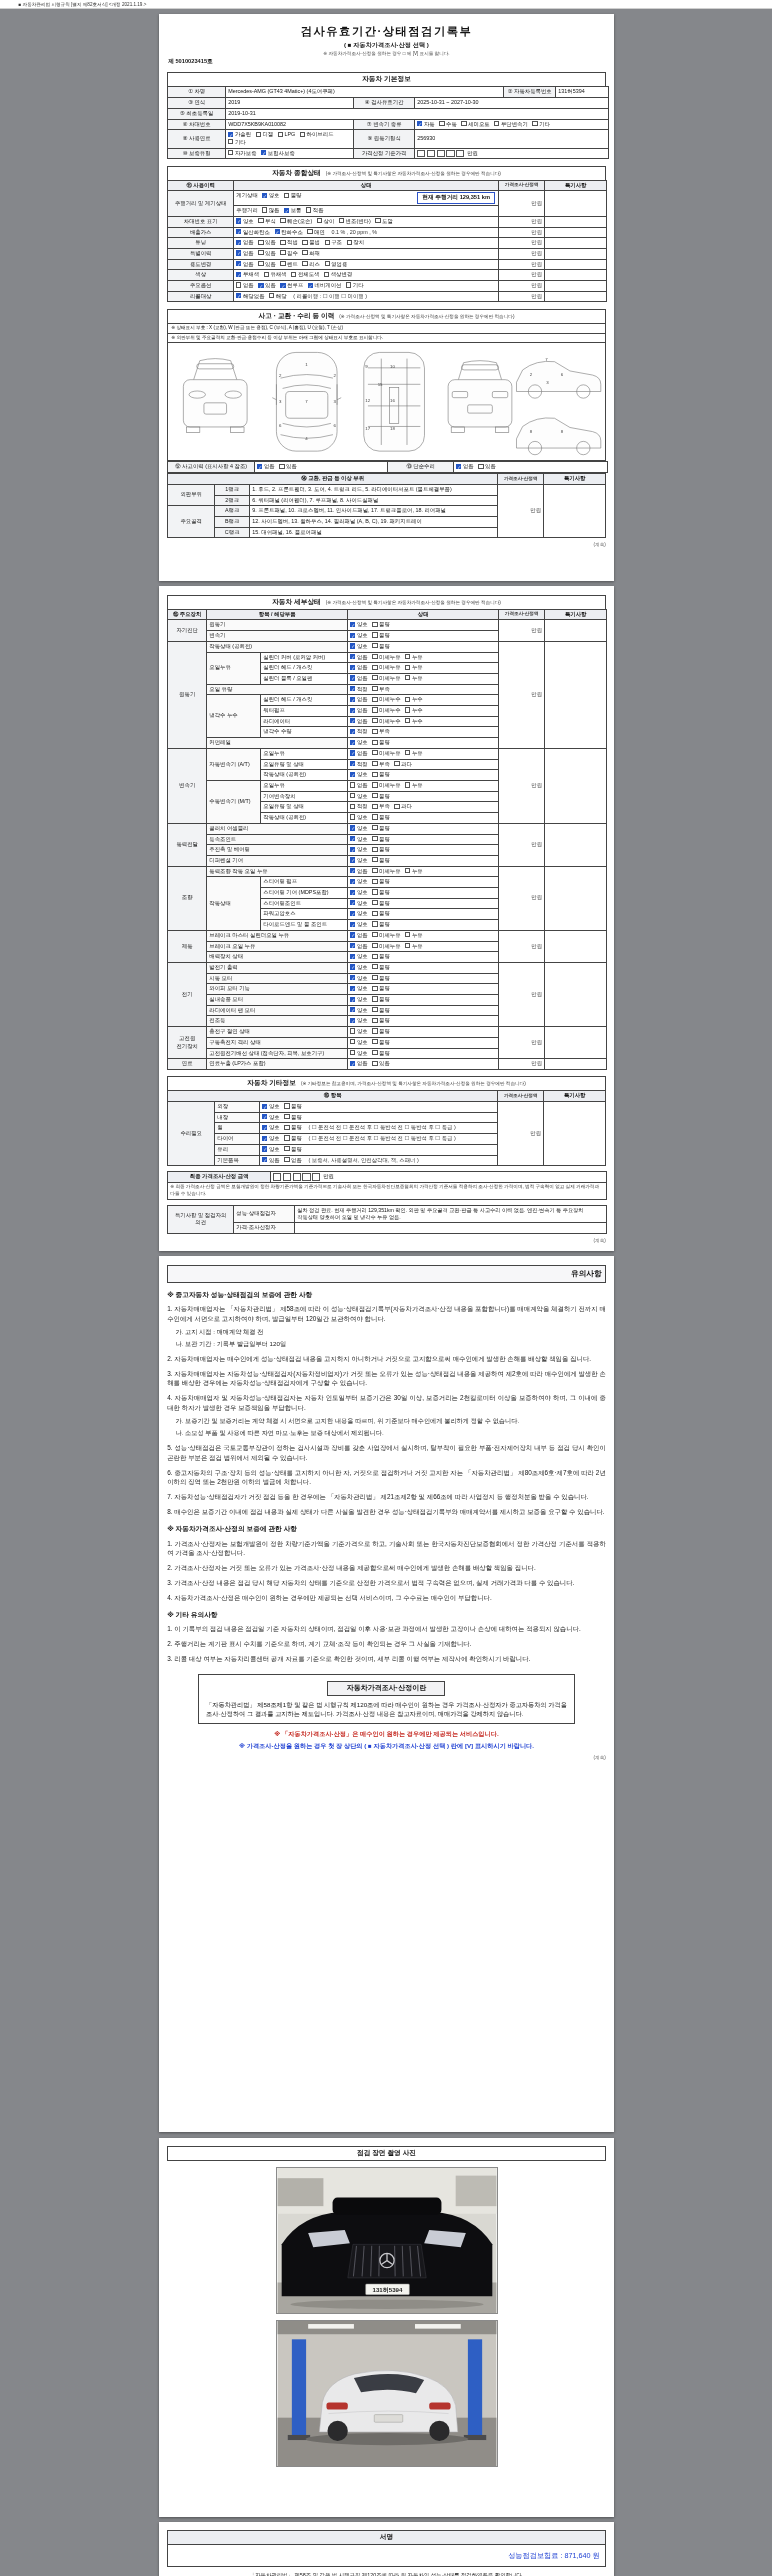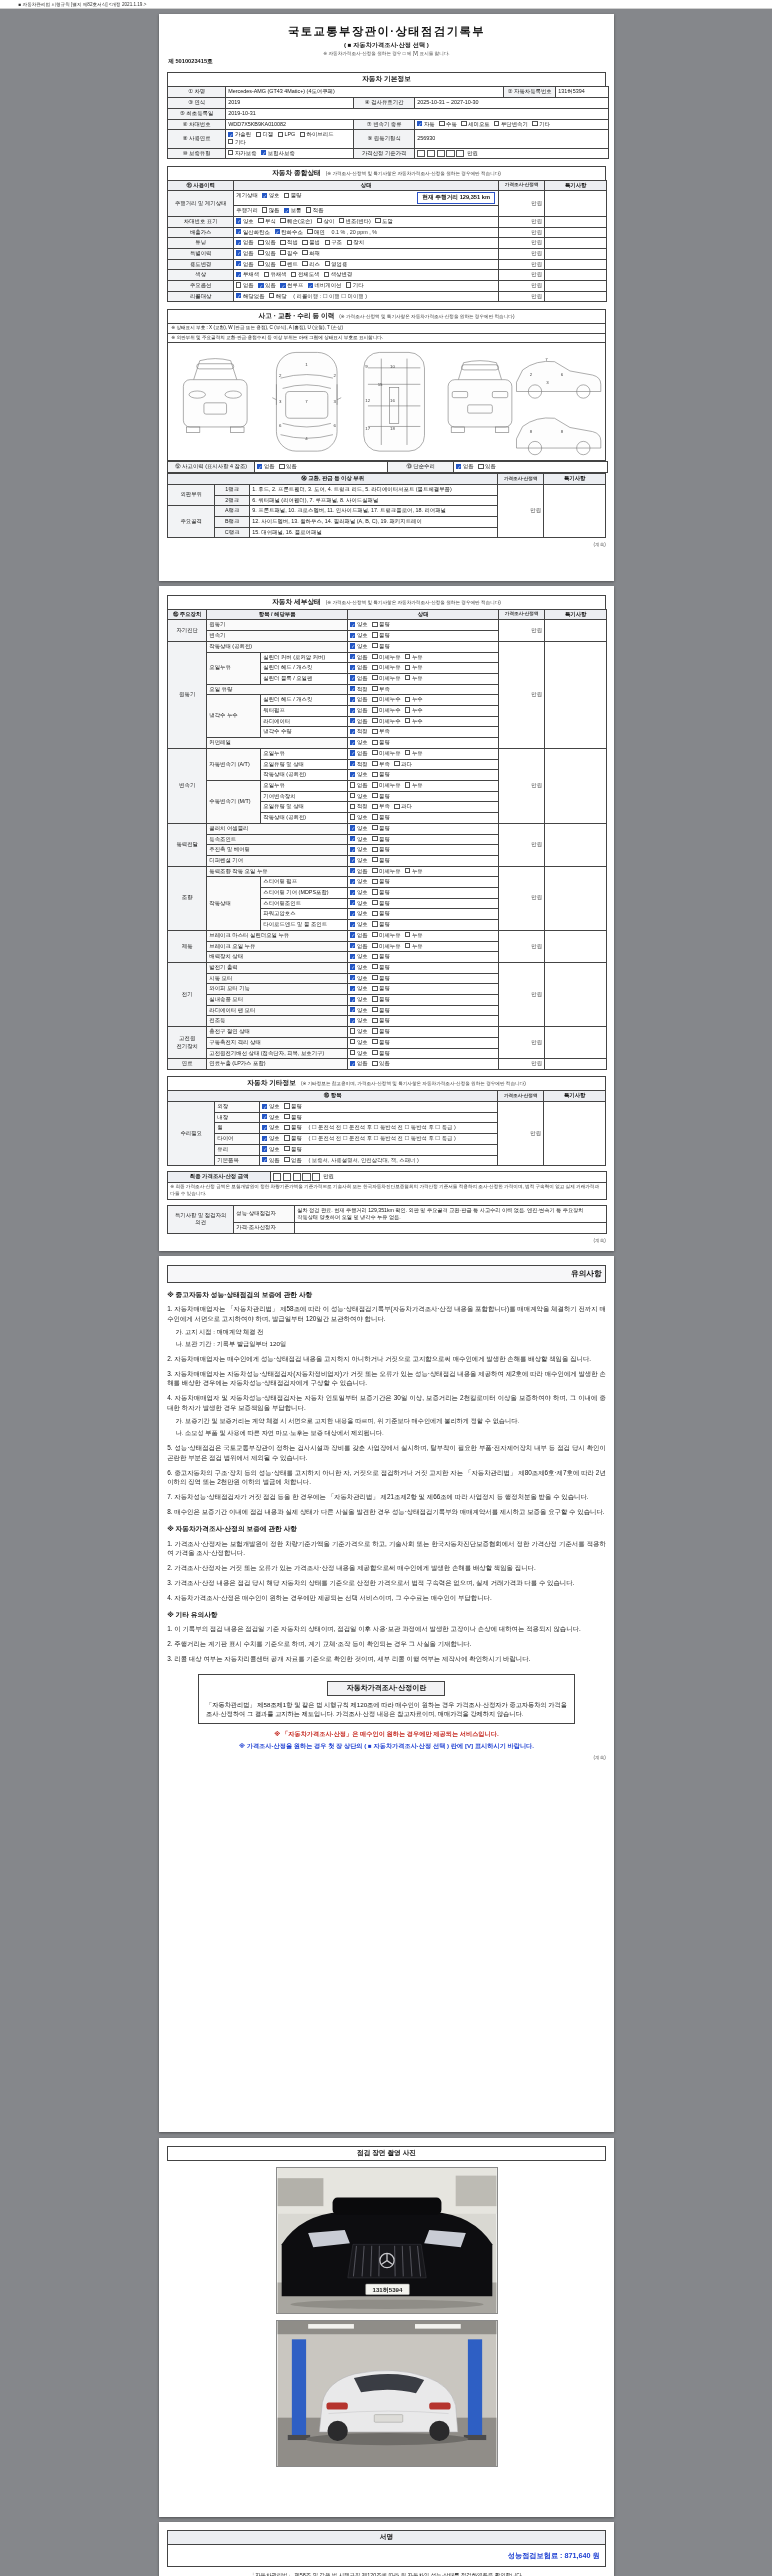--- a/index.html
+++ b/index.html
@@ -38,33 +38,33 @@
   .n-s{font-size:6.2px;line-height:9.3px;margin:-2.1px 0 5.2px 8.2px;color:#222}
   .n-box{border:0.8px solid #444;margin:10.3px auto 5.2px;width:86%;padding:5.2px 7.2px}
   .n-box-title{text-align:center;font-weight:bold;font-size:7px;border:0.5px solid #444;width:118px;margin:0 auto 4.1px;padding:1.5px;background:#f2f2f4}
   .n-box-body{font-size:6.2px;line-height:9.3px;text-align:justify}
   .red{color:#c4251d}
   .blue{color:#1d3fd2}
   .tail{font-size:6.2px;margin:3.1px 0;text-align:center;font-weight:bold}
   .photo{display:block;margin:6.2px auto;border:0.5px solid #8a8a8a}
   .sign-head{border:0.5px solid #444;background:#eceef2;text-align:center;font-weight:bold;font-size:6.7px;padding:2.1px}
   .sign-body{border:0.5px solid #444;border-top:none;min-height:21.6px;padding:3.1px 5.2px}
-  .ins-fee{text-align:right;color:#1d3fd2;font-weight:bold;font-size:7.2px;margin-top:3.1px}
+  .ins-fee{text-align:right;color:#1d3fd2;font-weight:normal;font-size:7.2px;margin-top:3.1px}
   .sign-foot{text-align:center;font-size:5.4px;margin-top:4.1px;line-height:8.8px}
   .p1{min-height:567px}.p2{min-height:616px}.p3{min-height:876px}.p4{min-height:379px}
 </style>
 </head>
 <body>
 
 <div class="topbar">
   <span>■ 자동차관리법 시행규칙 [별지 제82호서식] &lt;개정 2021.1.19.&gt;</span>
 </div>
 
 <div class="page p1">
-  <div class="doc-title">국토교통부장관이·상태점검기록부</div>
+  <div class="doc-title">검사유효기간·상태점검기록부</div>
   <div class="doc-sub">( ■ 자동차가격조사·산정 선택 )</div>
   <div class="doc-sub-note">※ 자동차가격조사·산정을 원하는 경우 □ 에 [V] 표시를 합니다.</div>
   <div class="doc-no">제 5010023415호</div>
 
   <div class="sec-head">
     <span>자동차 기본정보</span>
   </div>
   <table>
     <colgroup>
         <col style="width:58px">

